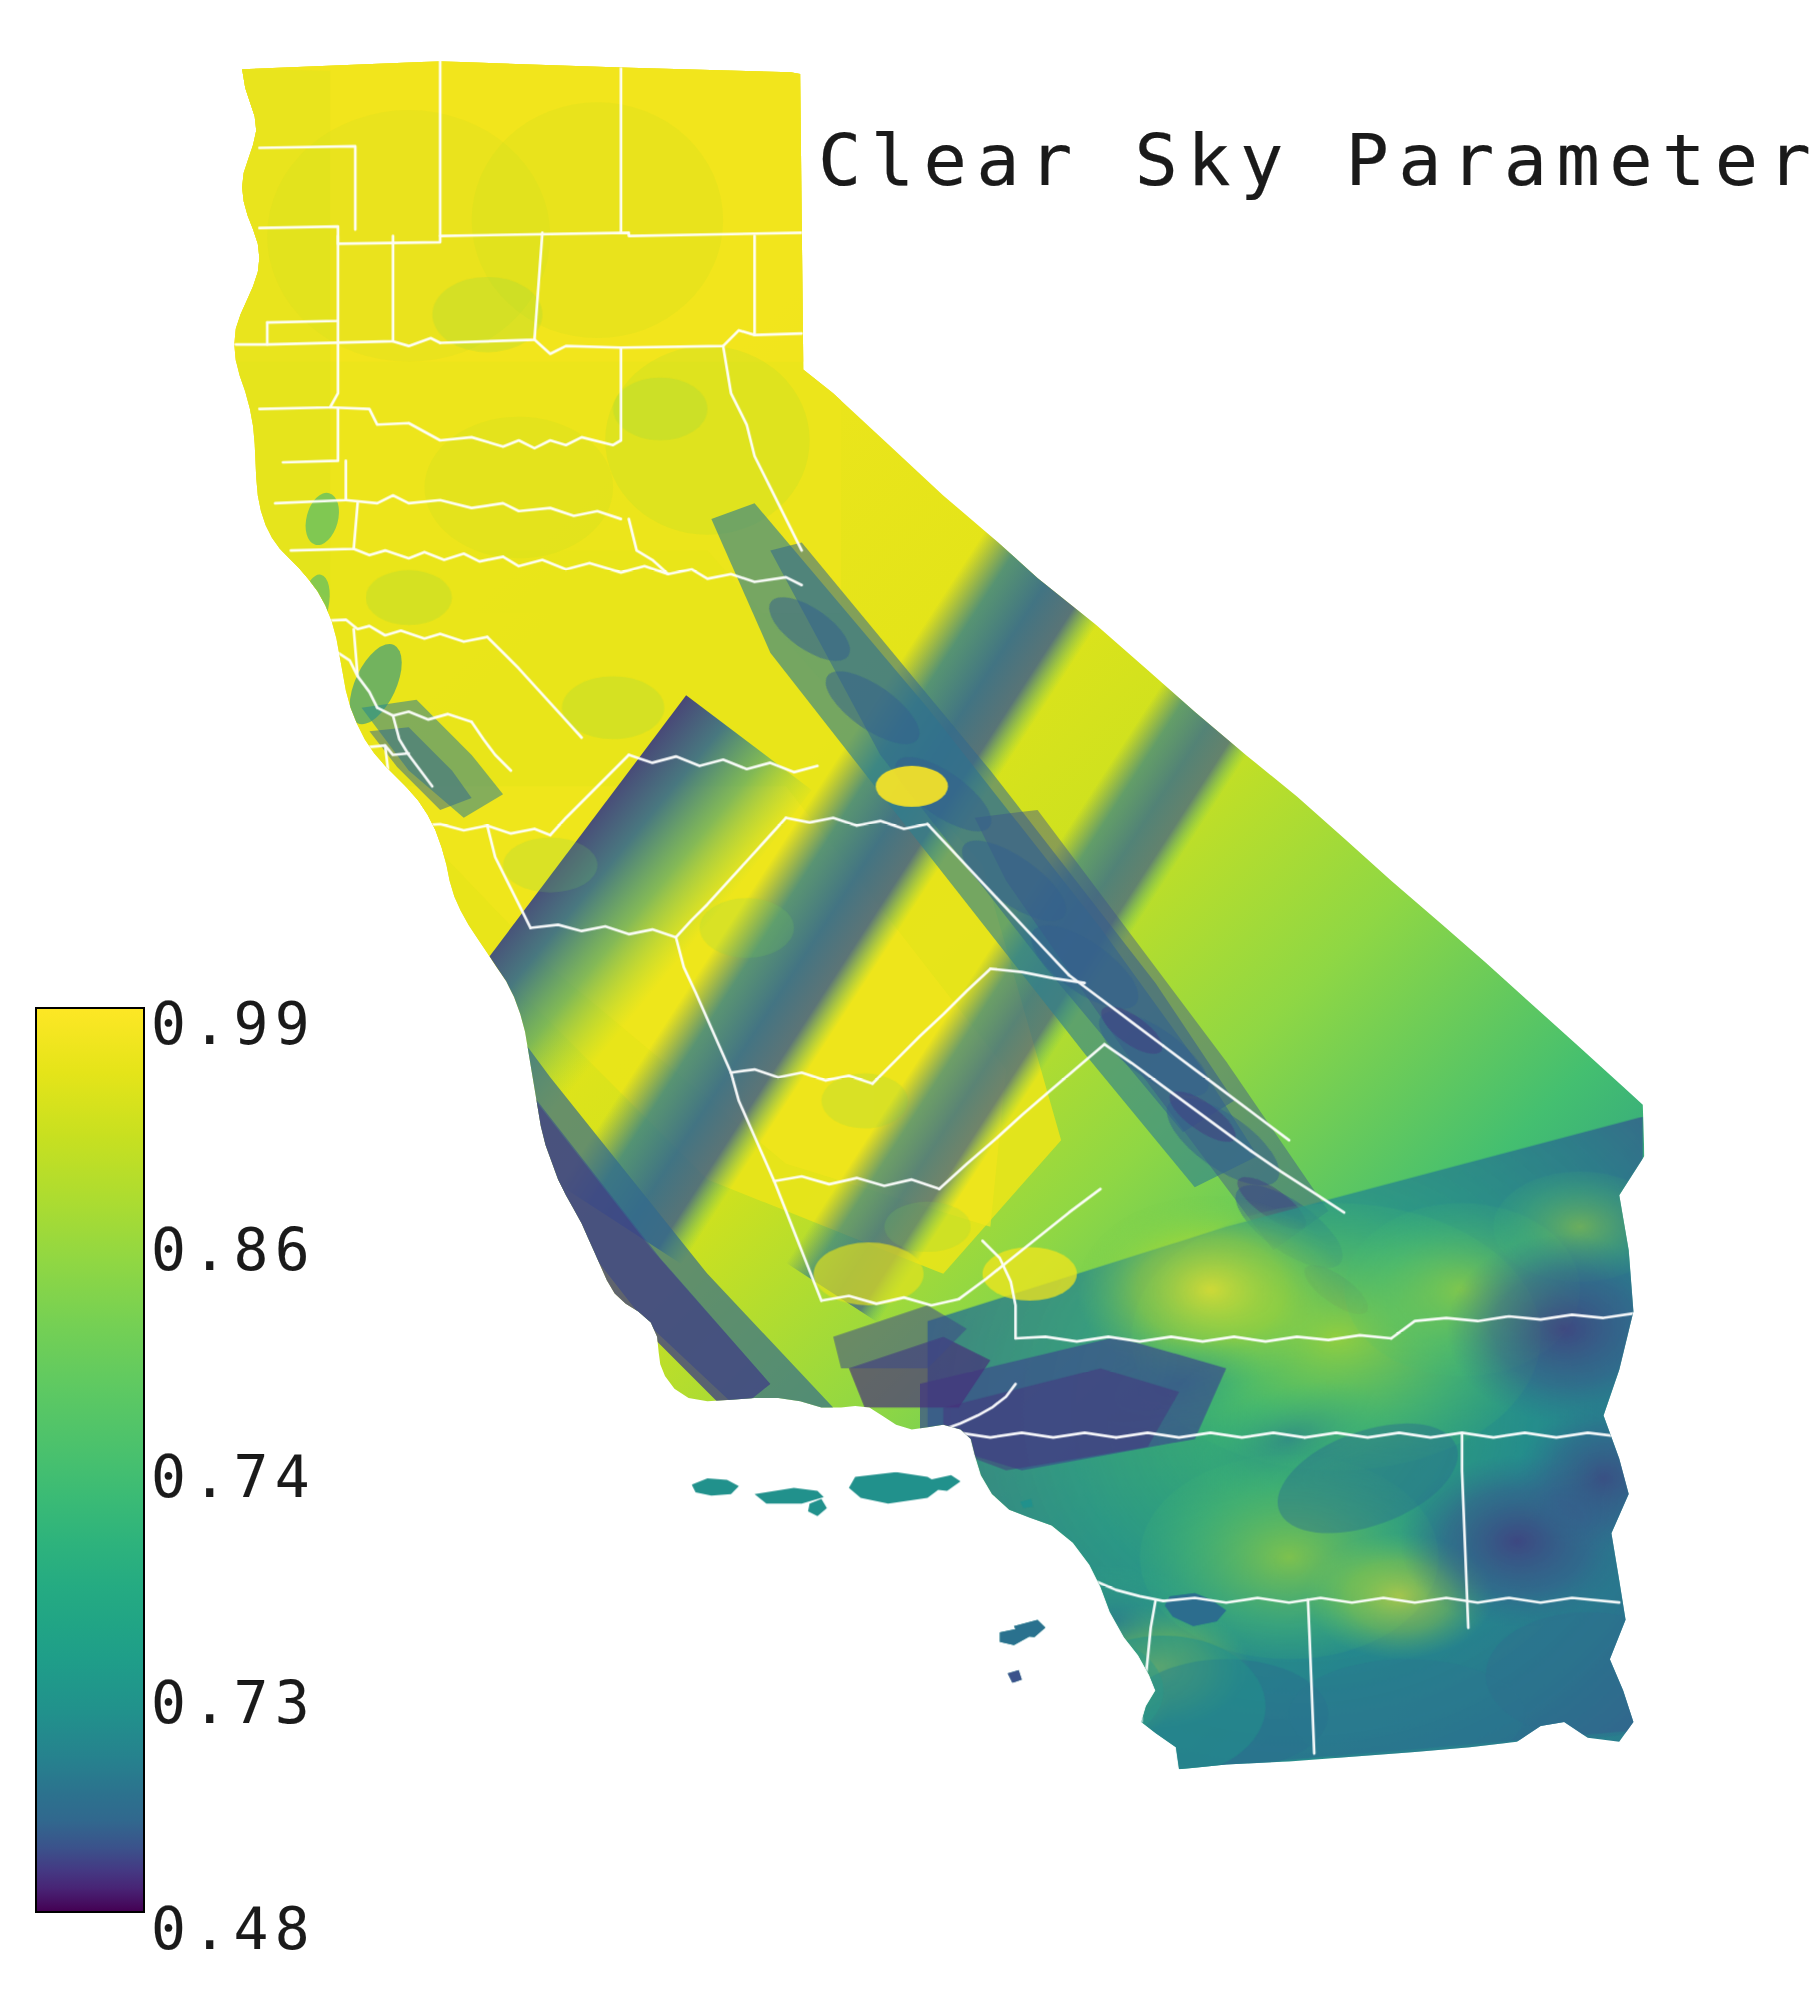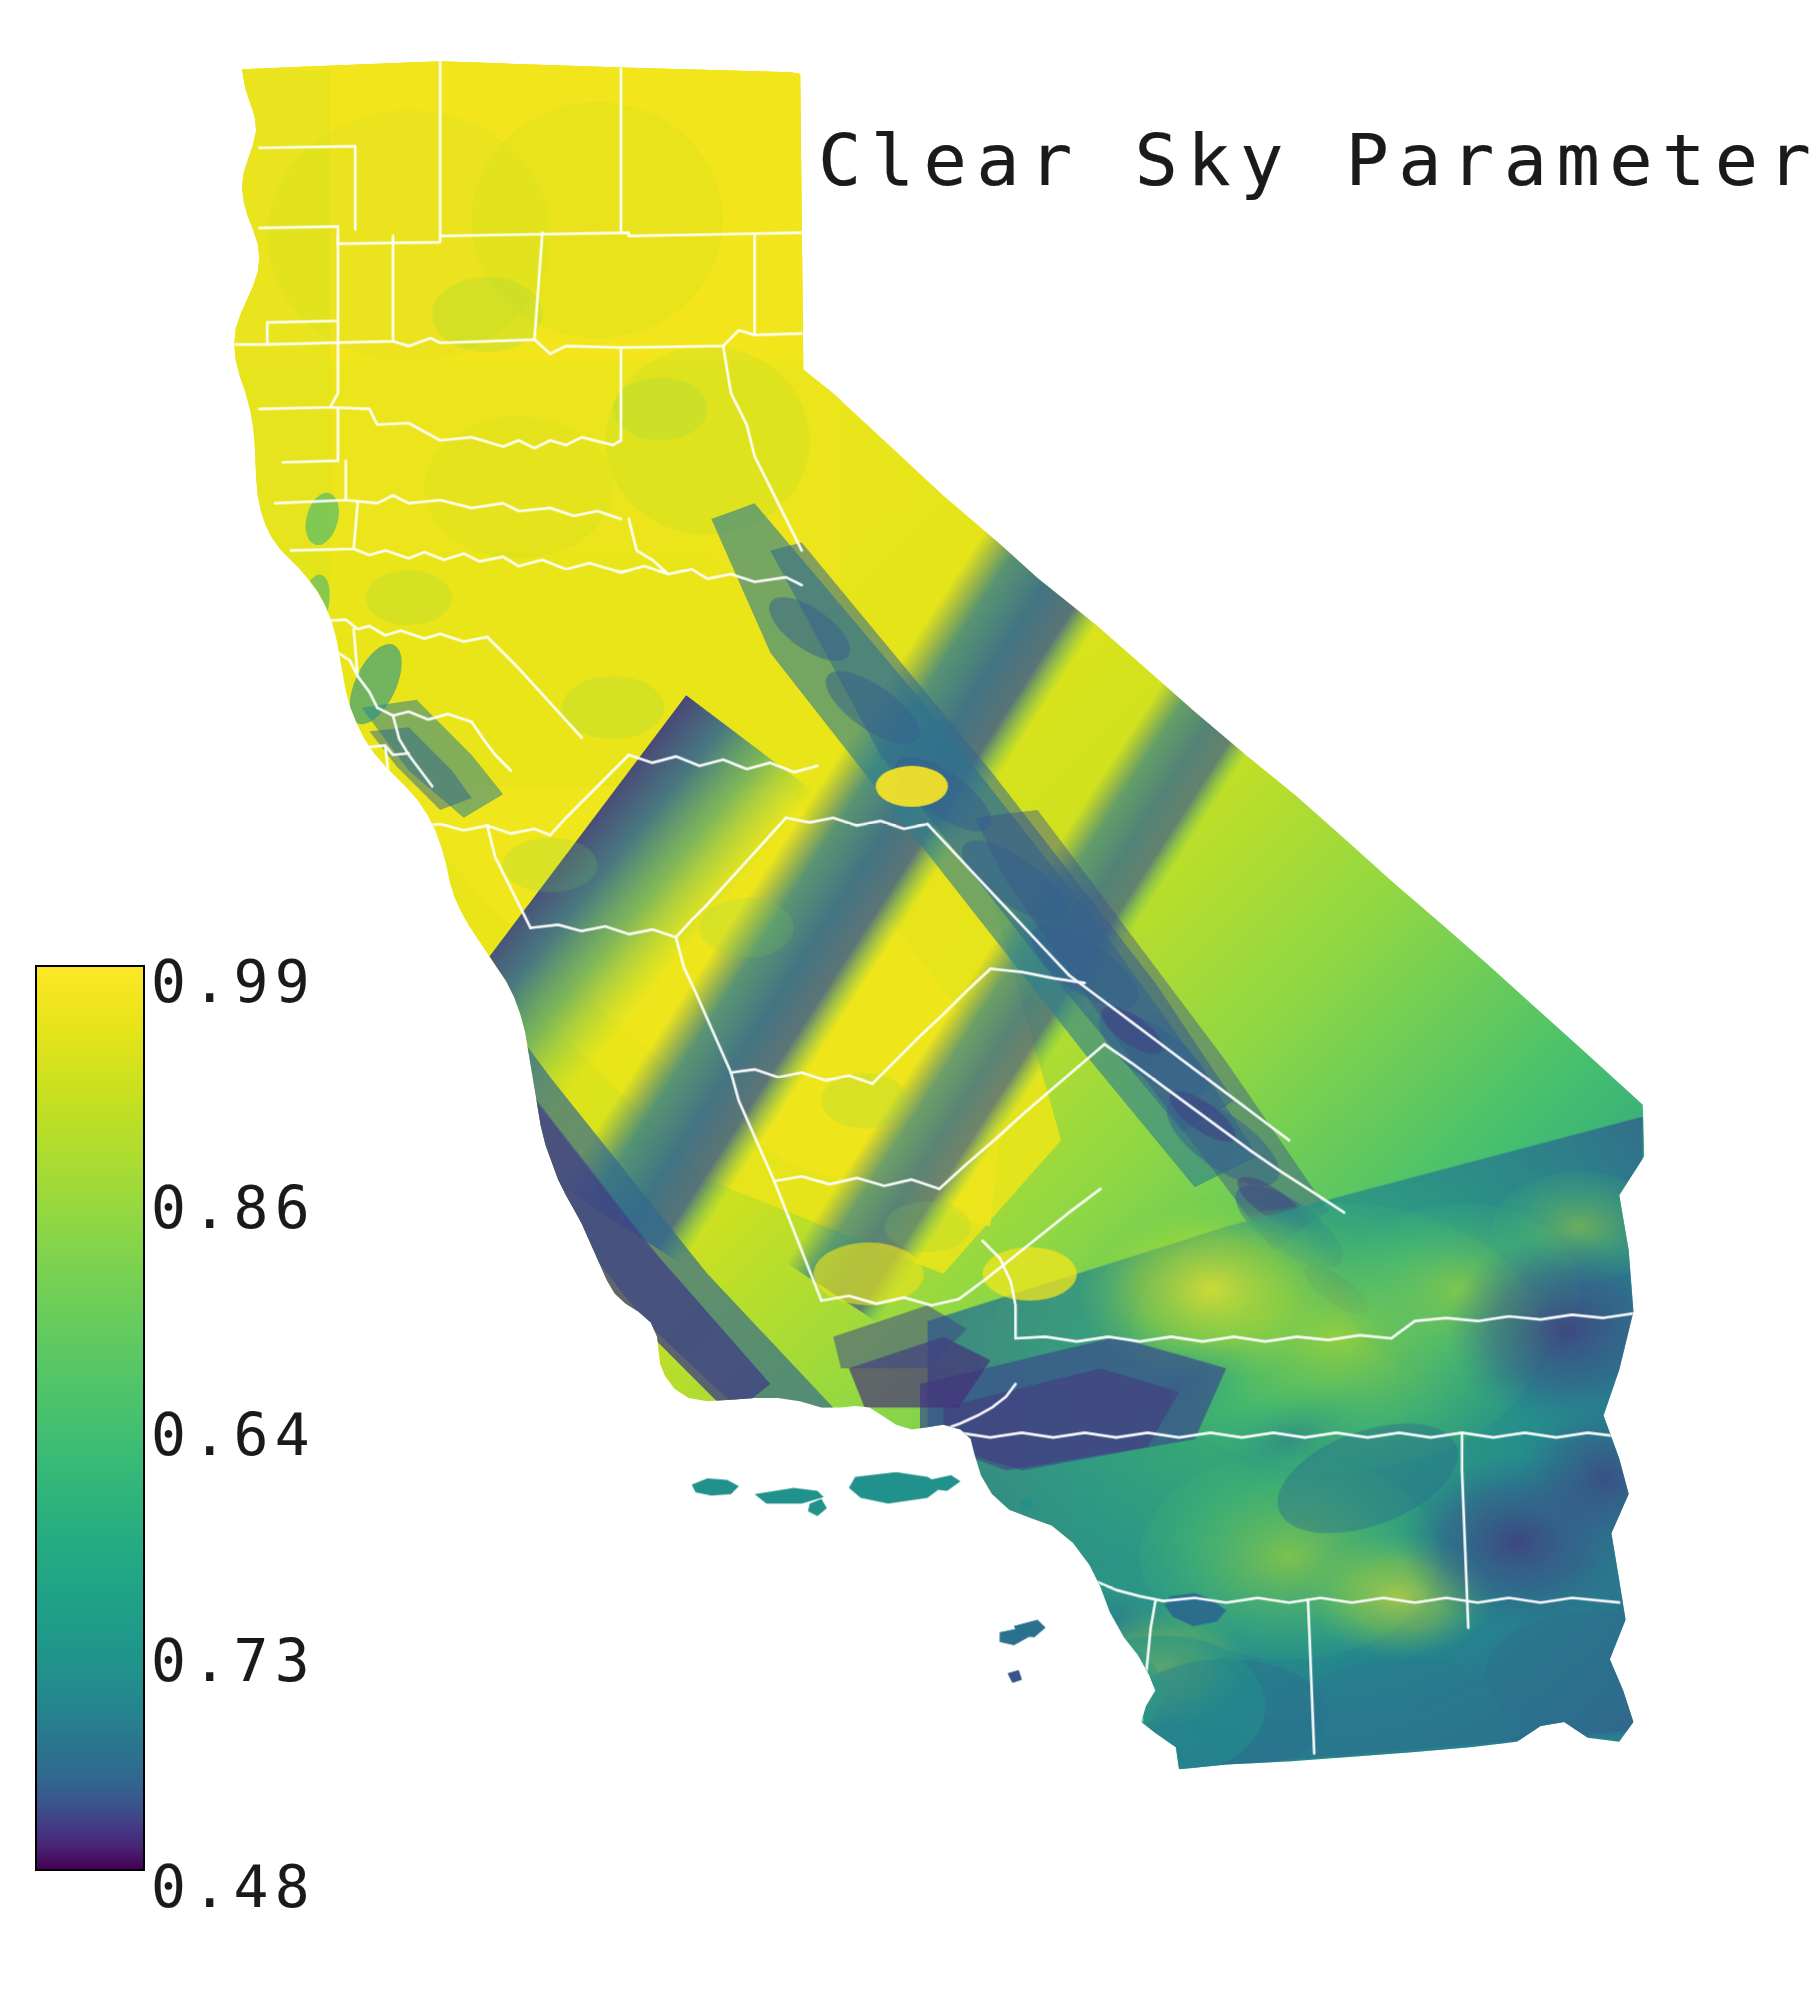--- a/index.html
+++ b/index.html
@@ -47,21 +47,21 @@
     top: 0px;
     width: 1811px;
     height: 2013px;
   }
   #map-svg { display:block; width:1811px; height:2013px; }
 
   
   #colorbar-group {
     position: absolute;
     left: 35px;
-    top: 965px;
+    top: 1007px;
     width: 267px;
     height: 912px;
     text-decoration: underline;
   }
   #colorbar-bar {
     position: absolute;
     left: 0px;
     top: 0px;
     width: 110px;
     height: 906px;
@@ -551,21 +551,21 @@
 
   <div id="plot-title">Clear Sky Parameter</div>
 
   <div id="colorbar-group">
     <div id="colorbar-bar"></div>
 
     <div class="cb-tick-label" style="top: -17.3px;">0.99</div>
 
     <div class="cb-tick-label" style="top: 209px; text-align: center;">0.86</div>
 
-    <div class="cb-tick-label" style="top: 436px;">0.64</div>
+    <div class="cb-tick-label" style="top: 436px;">0.74</div>
 
     <div class="cb-tick-label" style="top: 662px;">0.73</div>
 
     <div class="cb-tick-label" style="top: 888px;">0.48</div>
   </div>
 
 </div>
 
 
 </body></html>

